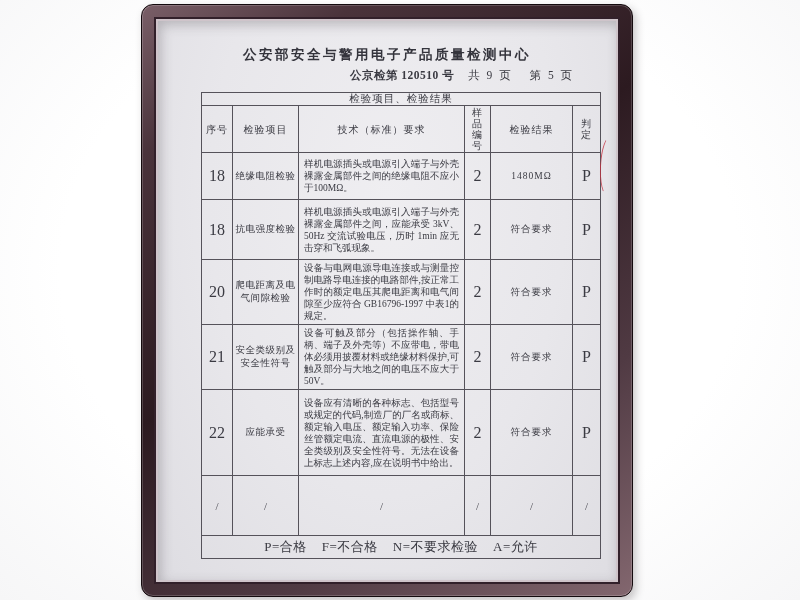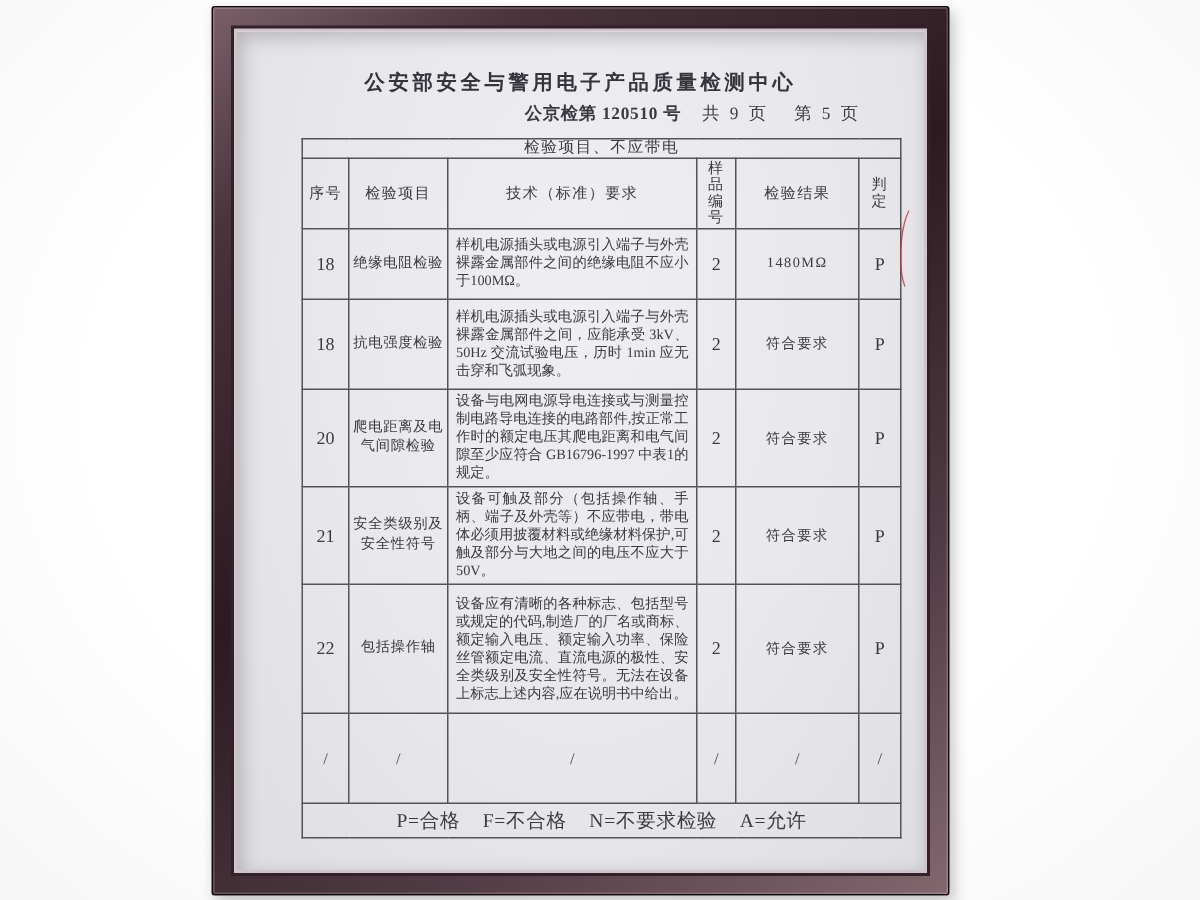--- a/index.html
+++ b/index.html
@@ -7,21 +7,21 @@
     width:800px;height:600px;position:relative;overflow:hidden;
     background:radial-gradient(ellipse at 50% 45%, #ffffff 60%, #f6f6f7 100%);
     font-family:"Liberation Serif","DejaVu Serif",serif;
     color:#3a3a42;
   }
   
   .frame{
     position:absolute;left:141px;top:4px;width:492px;height:593px;
     box-sizing:border-box;padding:16px;
     background:linear-gradient(145deg,#7a5f68 0%,#4a333b 16%,#2c1a20 45%,#503a43 74%,#83676f 100%);
-    border:1px solid #140a0e;border-radius:2px;
+    border:1px solid #140a0e;border-radius:12px;
     box-shadow:3px 4px 9px rgba(40,30,35,.25), inset 0 0 0 1px rgba(255,255,255,.18);
   }
   .paper{
     position:relative;width:100%;height:100%;box-sizing:border-box;
     background:radial-gradient(ellipse at 50% 32%, #efeef1 0%, #e8e7eb 55%, #dedde2 100%);
     box-shadow:0 0 0 2px #cfc4ca, 0 0 0 4px #32202a, inset 3px 4px 12px rgba(70,60,70,.28);
     overflow:hidden;
   }
   
   .org-name{
@@ -45,21 +45,21 @@
     border:1.5px solid #45424b;
   }
   td{
     border:1px solid #55525a;text-align:center;vertical-align:middle;
     padding:1px 3px;color:#3a3a42;overflow:hidden;box-sizing:border-box;
   }
   .h-sec{height:13px}.h-head{height:29px}.h-r18{height:47px}.h-r19{height:60px}
   .h-r20{height:60px}.h-r21{height:65px}.h-r22{height:86px}.h-slash{height:60px}.h-leg{height:23px}
   .section-title{font-size:10.5px;line-height:12px;letter-spacing:1px;padding:0;}
   .th{font-size:10px;letter-spacing:1px;line-height:11px;}
-  .c-no,.c-sample,.c-verdict{font-size:12px;}
+  .c-no,.c-sample,.c-verdict{font-size:16px;}
   .c-item{font-size:9.5px;letter-spacing:.5px;line-height:13px;padding:1px 2px;}
   .c-req{
     font-size:9.5px;line-height:12px;text-align:justify;text-justify:inter-ideograph;
     padding:2px 5px;letter-spacing:0;
   }
   .c-result{font-size:9.5px;letter-spacing:1px;}
   .c-slash{font-size:11px;color:#4a4a52;}
   .legend-cell{font-size:13px;letter-spacing:.5px;white-space:pre;font-family:Liberation Serif, serif;}
   
   .red-arc{
@@ -88,21 +88,21 @@
       <colgroup>
         <col style="width:31px">
           <col style="width:66px">
           <col style="width:166px">
         <col style="width:26px">
           <col style="width:82px">
           <col style="width:28px">
       </colgroup>
       <tbody>
         <tr class="h-sec">
-          <td colspan="6" class="section-title">检验项目、不应带电</td>
+          <td colspan="6" class="section-title">检验项目、检验结果</td>
         </tr>
         <tr class="h-head">
           <td class="th">序号</td>
           <td class="th">检验项目</td>
           <td class="th">技术（标准）要求</td>
           <td class="th">样品编号</td>
           <td class="th">检验结果</td>
           <td class="th">判定</td>
         </tr>
 
@@ -137,21 +137,21 @@
           <td class="c-no">21</td>
           <td class="c-item">安全类级别及安全性符号</td>
           <td class="c-req">设备可触及部分（包括操作轴、手柄、端子及外壳等）不应带电，带电体必须用披覆材料或绝缘材料保护,可触及部分与大地之间的电压不应大于50V。</td>
           <td class="c-sample">2</td>
           <td class="c-result">符合要求</td>
           <td class="c-verdict">P</td>
         </tr>
 
         <tr class="h-r22">
           <td class="c-no">22</td>
-          <td class="c-item">包括操作轴</td>
+          <td class="c-item">应能承受</td>
           <td class="c-req">设备应有清晰的各种标志、包括型号或规定的代码,制造厂的厂名或商标、额定输入电压、额定输入功率、保险丝管额定电流、直流电源的极性、安全类级别及安全性符号。无法在设备上标志上述内容,应在说明书中给出。</td>
           <td class="c-sample">2</td>
           <td class="c-result">符合要求</td>
           <td class="c-verdict">P</td>
         </tr>
 
         <tr class="h-slash">
           <td class="c-slash">/</td>
           <td class="c-slash">/</td>
           <td class="c-slash">/</td>

